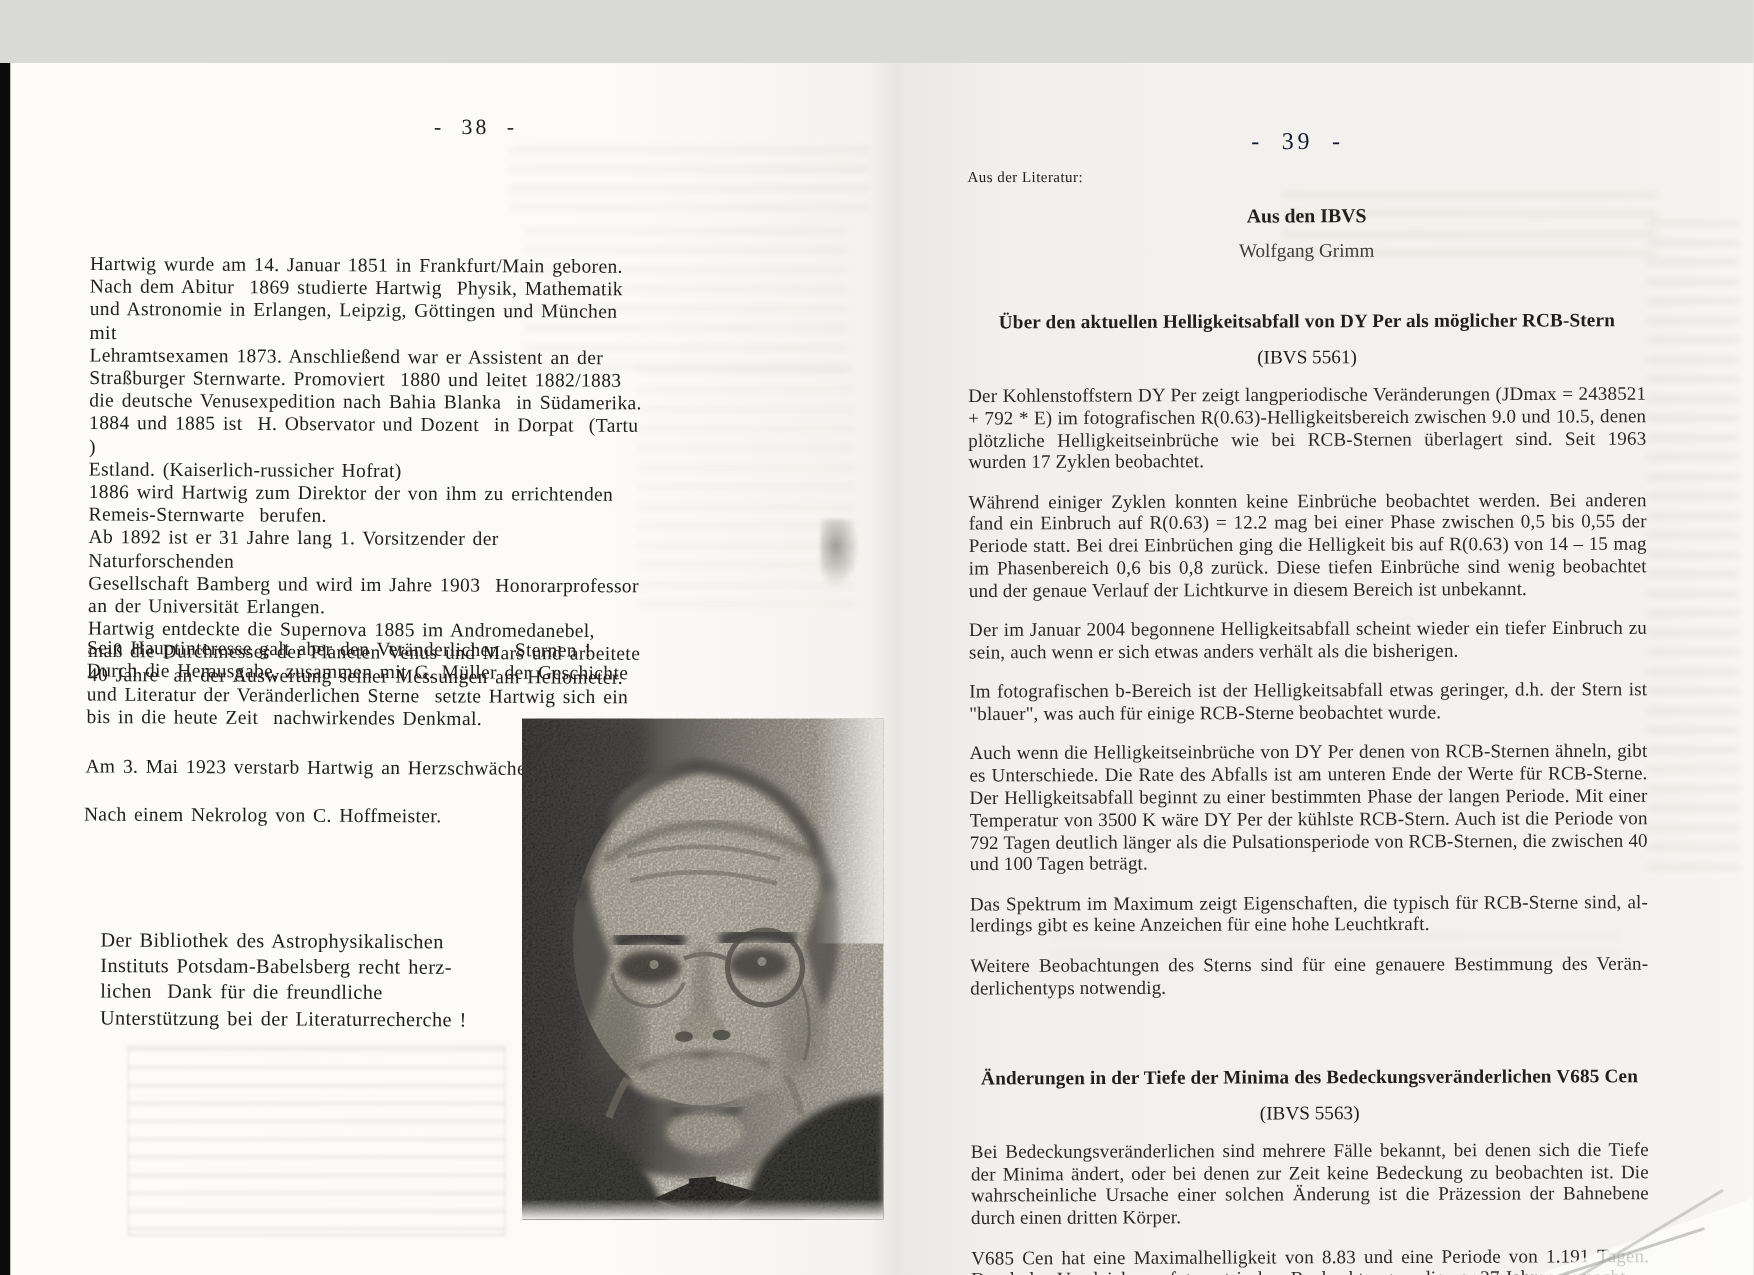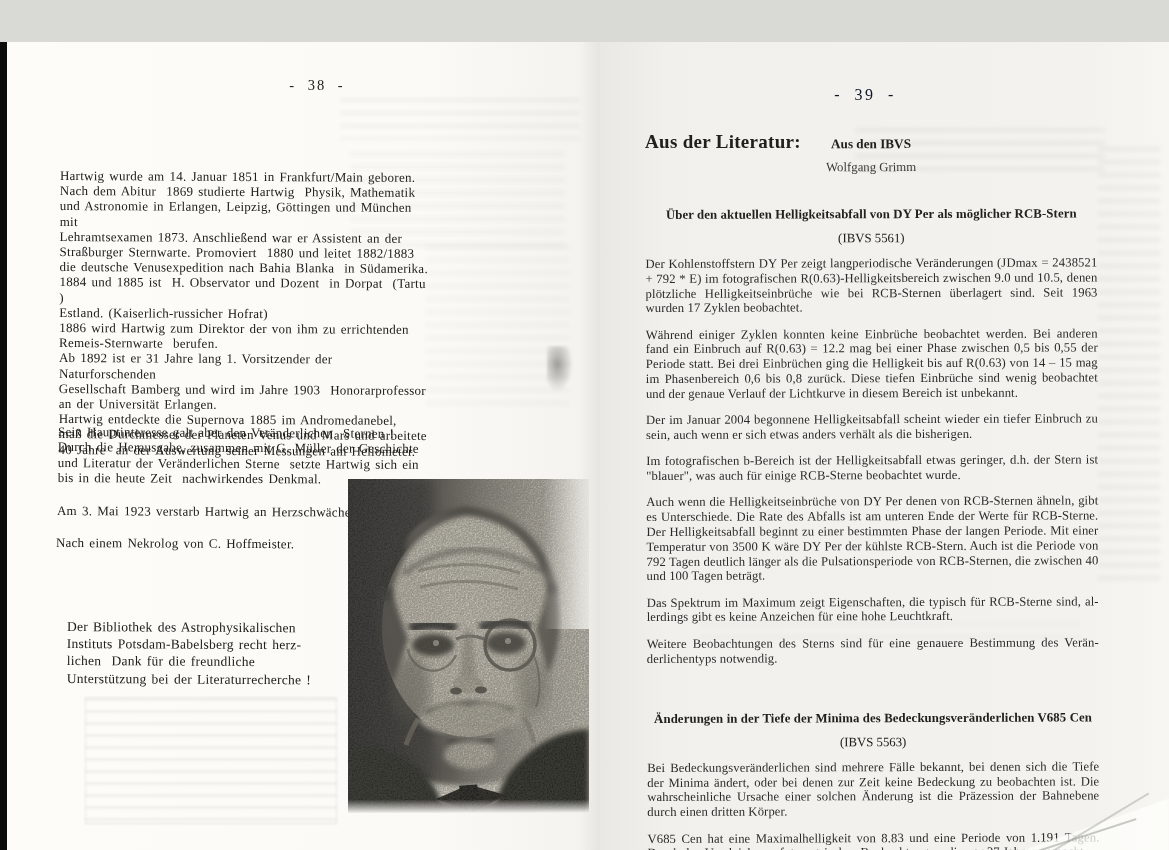--- a/index.html
+++ b/index.html
@@ -34,21 +34,21 @@
   .lp-interest{left:51px;top:382px;font-size:13px;line-height:15.4px;width:372px;}
   .lp-death{left:50px;top:461px;font-size:13px;}
   .lp-source{left:49px;top:493px;font-size:13px;}
   .lp-ack{left:60px;top:576px;font-size:13.5px;line-height:17.2px;}
   .pageno-l{position:absolute;left:260px;top:35px;width:100px;text-align:center;font-size:14.5px;
             letter-spacing:2px;word-spacing:6px;}
 
   
   .pageno-r{position:absolute;left:810px;top:44px;width:110px;text-align:center;
             font-size:16px;letter-spacing:2.5px;word-spacing:6px;color:#0f172a;}
-  .rp-section{position:absolute;left:645px;top:89px;font-size:19px;font-weight:bold;letter-spacing:.3px;}
+  .rp-section{position:absolute;left:645px;top:71px;font-size:10px;font-weight:normal;letter-spacing:.3px;}
   .rp-flow{position:absolute;left:645px;top:95px;width:452px;transform:rotate(-.2deg);transform-origin:0 0;}
   .rp-center{text-align:center;}
   .rp-sub{font-size:13.2px;font-weight:bold;margin:0 0 8px 0;}
   .rp-author{font-size:12.8px;color:#3c3b38;margin:0 0 32px 0;}
   .rp-title{font-size:12.8px;font-weight:bold;margin:0 0 9px 0;white-space:nowrap;letter-spacing:.1px;}
   .rp-ref{font-size:12.8px;margin:0 0 10px 0;}
   .rp-flow p{font-size:12.7px;line-height:14.8px;text-align:justify;margin:0 0 11.5px 0;
              letter-spacing:.1px;color:#2b2a28;}
   .art2-gap{height:34px;}
 

